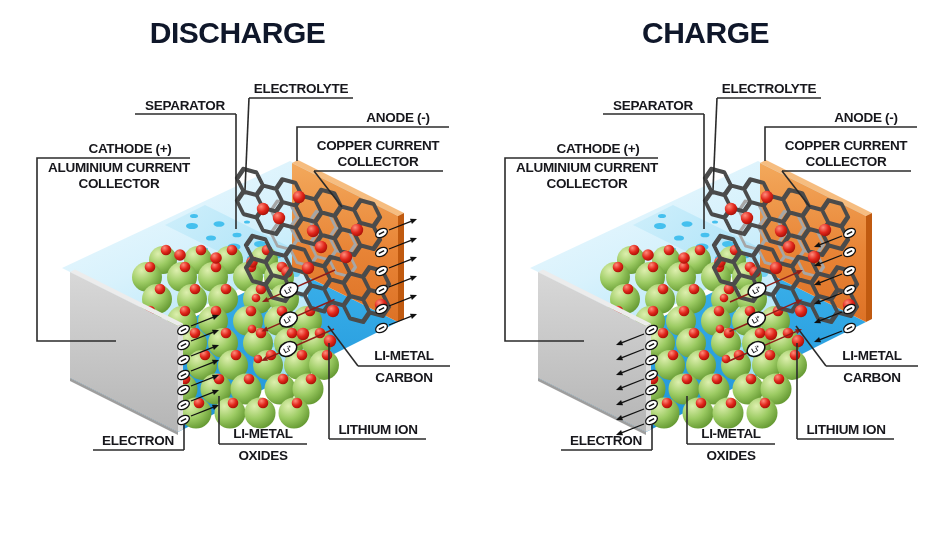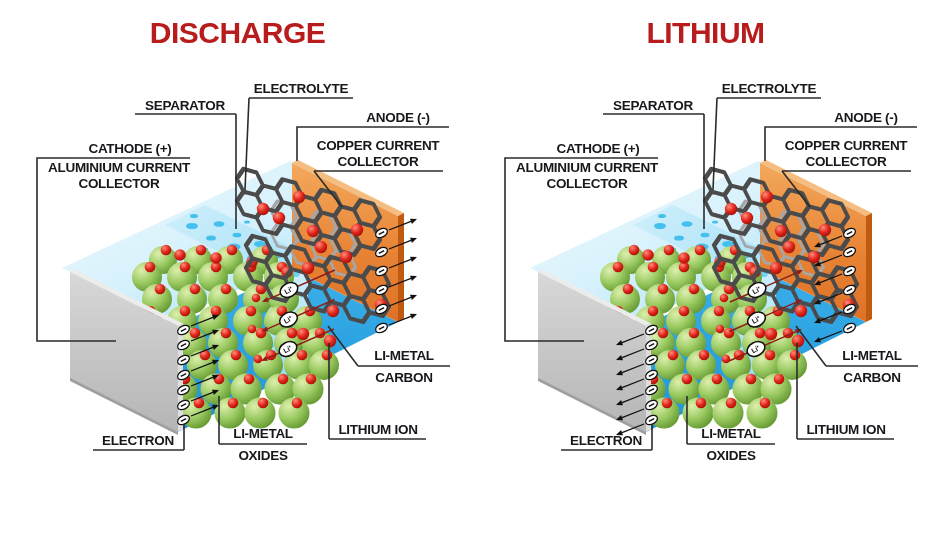--- a/index.html
+++ b/index.html
@@ -1,33 +1,33 @@
 <!DOCTYPE html>
 <html><head>
 <meta charset="utf-8">
 <style>
   html,body{margin:0;padding:0;background:#fff;}
   .stage{position:relative;width:950px;height:540px;background:#fff;overflow:hidden;
          font-family:"Liberation Sans",sans-serif;}
   .panel-title{position:absolute;top:16px;width:475px;text-align:center;
-               font-size:30px;font-weight:bold;letter-spacing:-0.5px;color:#b91c1c;
+               font-size:30px;font-weight:bold;letter-spacing:-0.5px;color:#0f172a;
                font-family:"Liberation Sans",sans-serif;}
   #title-discharge{left:0;}
   #title-charge{left:468px;}
   svg.panel{position:absolute;top:0;}
   #panel-discharge{left:0;}
   #panel-charge{left:468px;}
   svg text{font-family:"Liberation Sans",sans-serif;font-weight:bold;fill:#17171c;letter-spacing:-0.3px;}
 </style>
 </head>
 <body>
 
 <div class="stage">
   <div class="panel-title" id="title-discharge">DISCHARGE</div>
-  <div class="panel-title" id="title-charge">LITHIUM</div>
+  <div class="panel-title" id="title-charge">CHARGE</div>
   <svg class="panel" id="panel-discharge" width="475" height="540" viewBox="0 0 475 540">
       <defs>
         <linearGradient id="gradPale" x1="0" y1="0" x2="1" y2="1">
           <stop offset="0" stop-color="#f2fbff"></stop>
           <stop offset="45%" stop-color="#d6f1fc"></stop>
           <stop offset="100%" stop-color="#9bdef7"></stop>
         </linearGradient>
         <linearGradient id="gradFloor" x1="0" y1="0" x2="0" y2="1">
           <stop offset="0" stop-color="#3ab0ea"></stop>
           <stop offset="100%" stop-color="#1f93d8"></stop>

